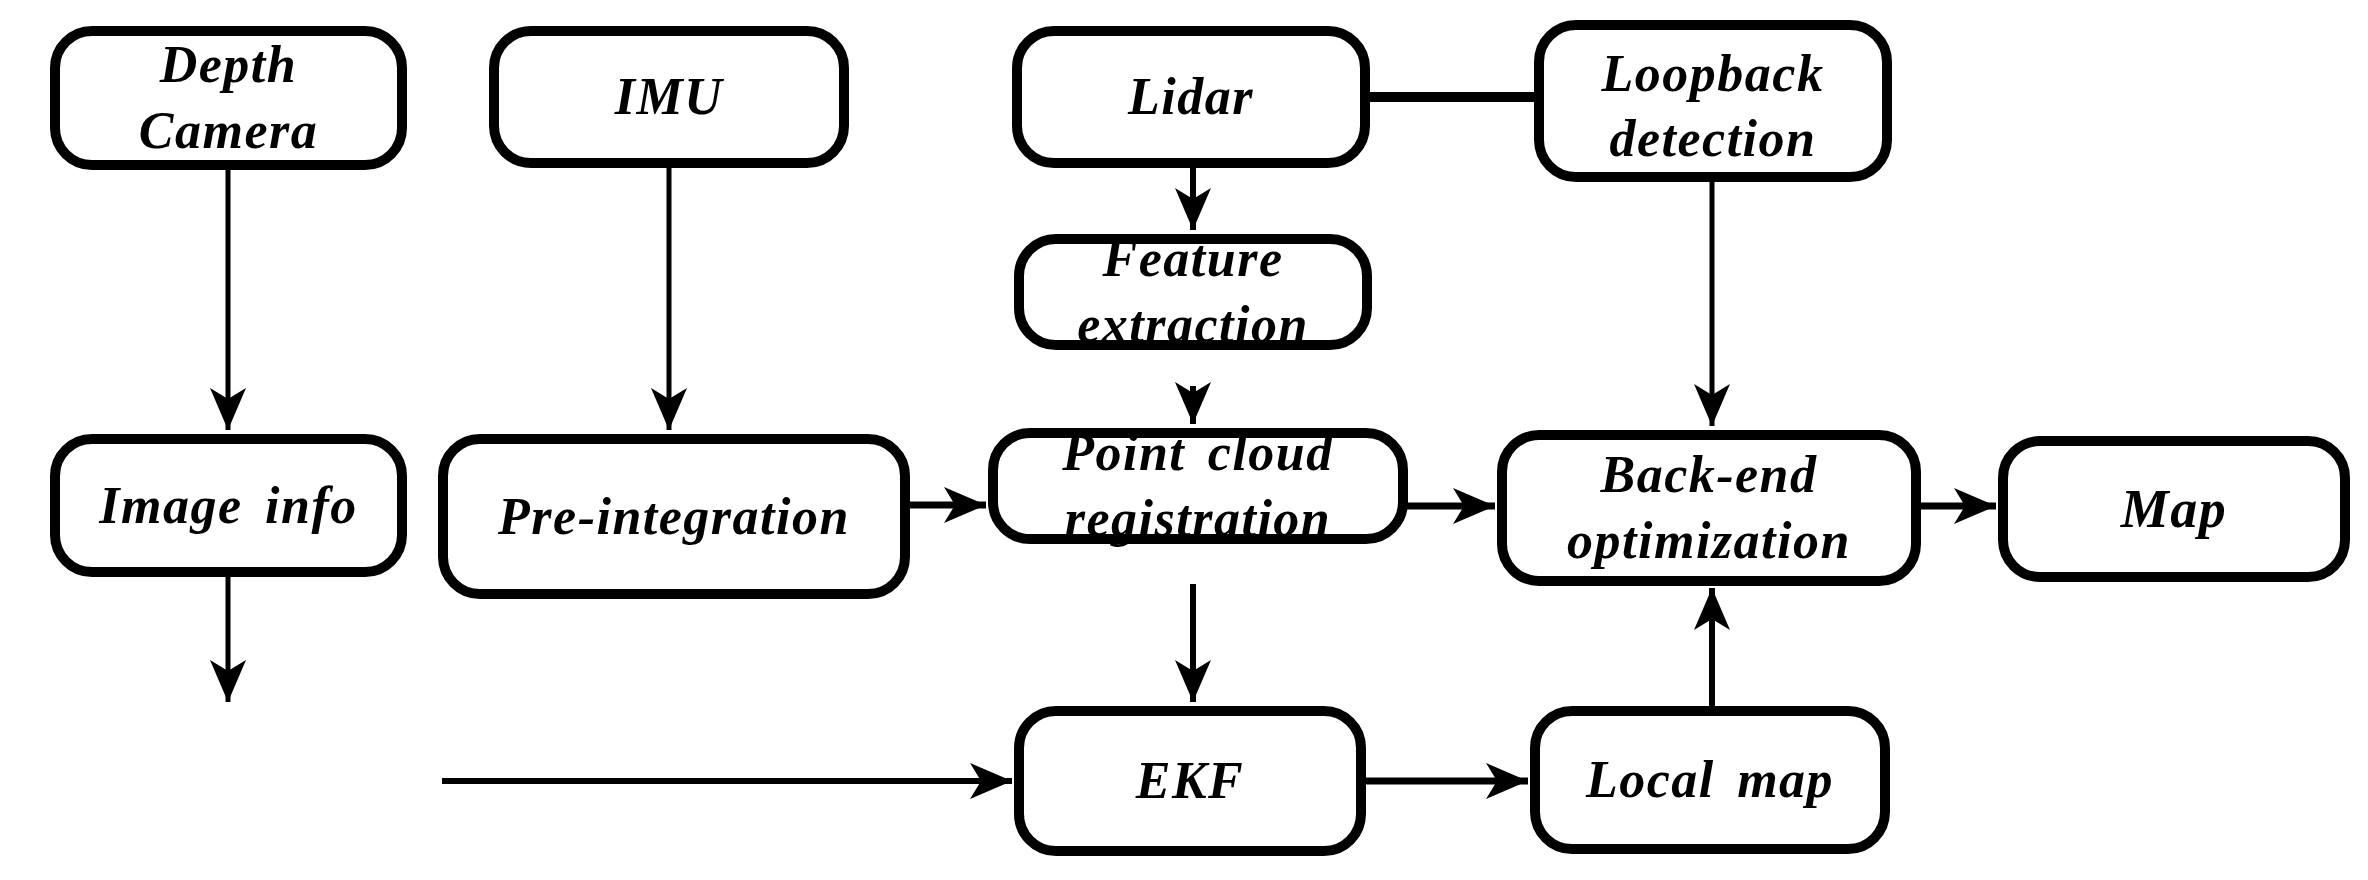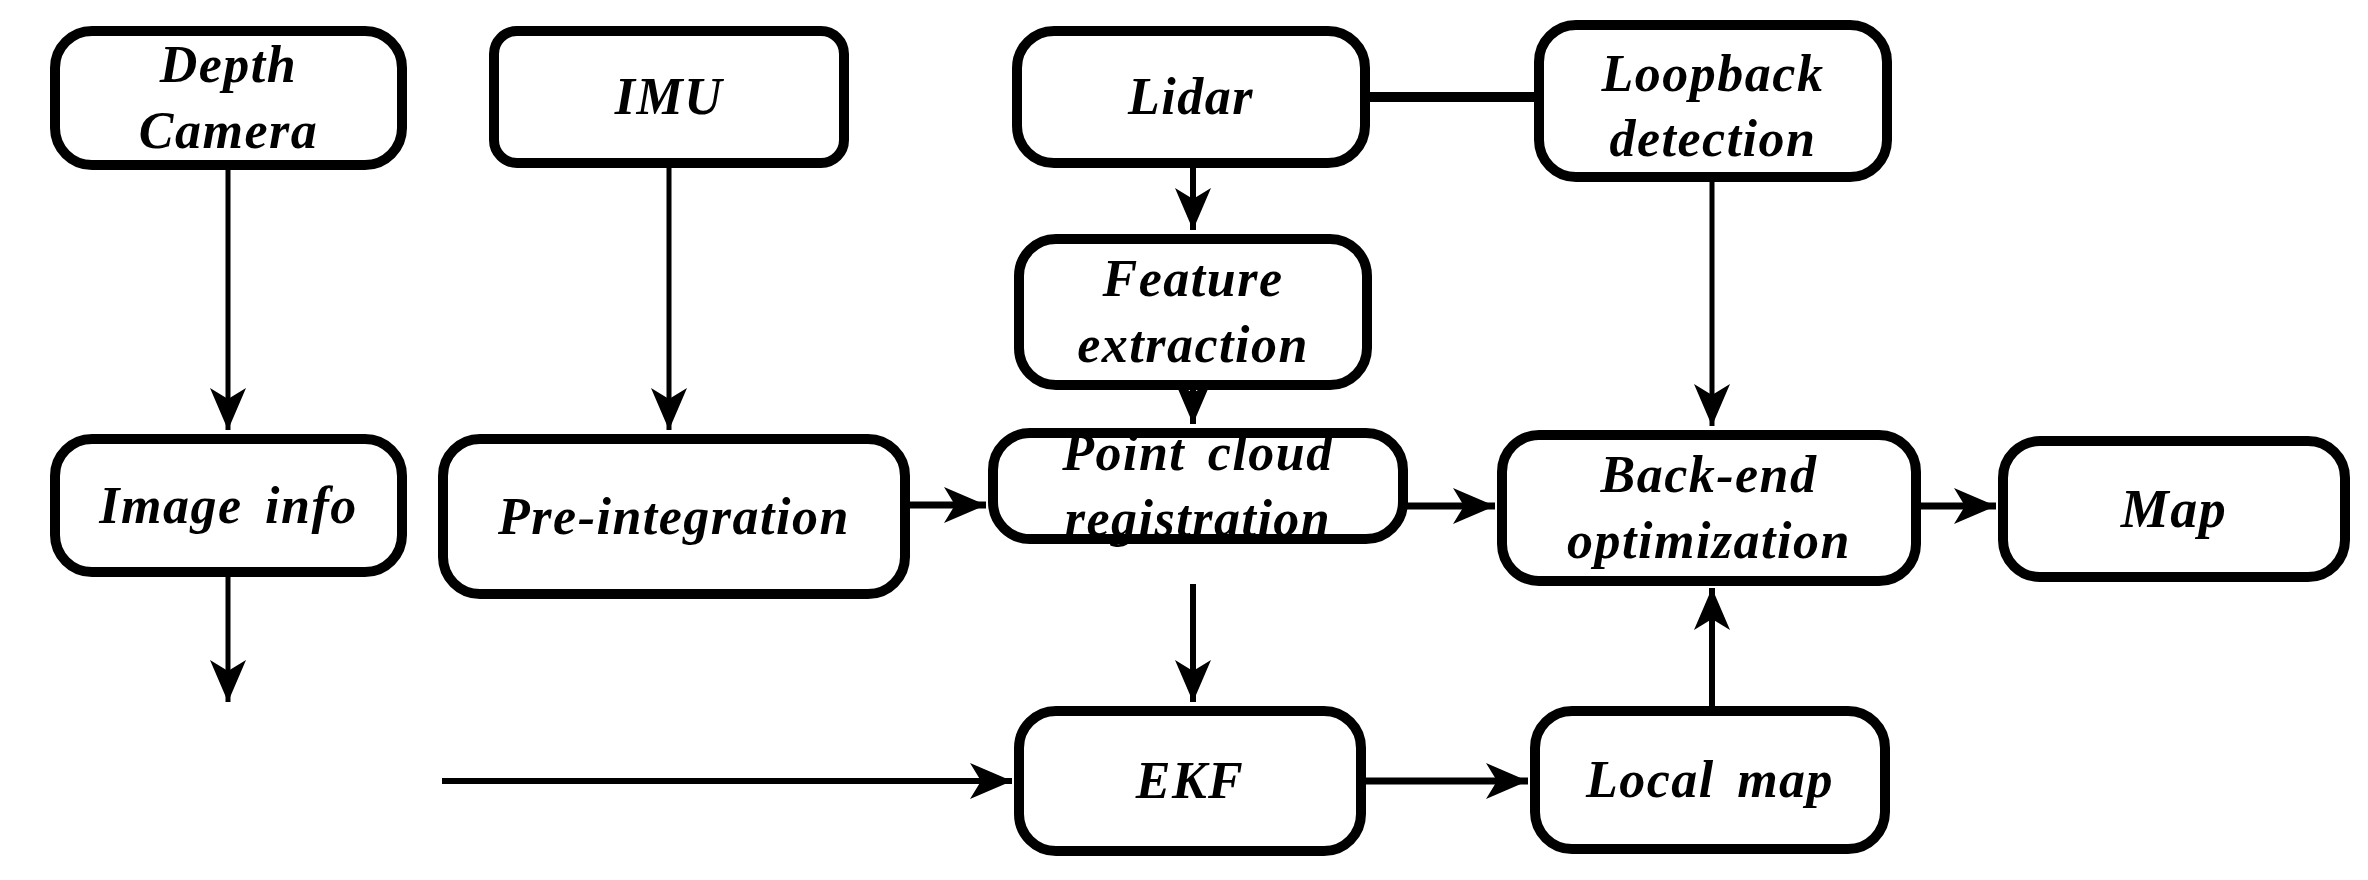--- a/index.html
+++ b/index.html
@@ -88,34 +88,34 @@
     <line x1="1364" y1="781" x2="1528" y2="781" stroke="#000" stroke-width="7" marker-end="url(#ah)"></line>
 
     <line x1="1712" y1="706" x2="1712" y2="588" stroke="#000" stroke-width="6" marker-end="url(#ah)"></line>
   </svg>
 
   <div class="node" style="left:50px; top:26px; width:357px; height:144px;">
     <span class="label">Depth
 Camera</span>
   </div>
 
-  <div class="node" style="left:489px; top:26px; width:360px; height:142px;border-radius:28px;">
+  <div class="node" style="left:489px; top:26px; width:360px; height:142px;">
     <span class="label">IMU</span>
   </div>
 
   <div class="node" style="left:1012px; top:26px; width:358px; height:142px;">
     <span class="label">Lidar</span>
   </div>
 
   <div class="node" style="left:1534px; top:20px; width:358px; height:162px;align-items:flex-end;">
     <span class="label">Loopback
 detection</span>
   </div>
 
-  <div class="node" style="left:1014px; top:234px; width:358px; height:156px;">
+  <div class="node" style="left:1014px; top:234px; width:358px; height:116px;">
     <span class="label">Feature
 extraction</span>
   </div>
 
   <div class="node" style="left:50px; top:434px; width:357px; height:143px;align-items:center;">
     <span class="label">Image info</span>
   </div>
 
   <div class="node" style="left:438px; top:434px; width:472px; height:165px;">
     <span class="label">Pre-integration</span>

